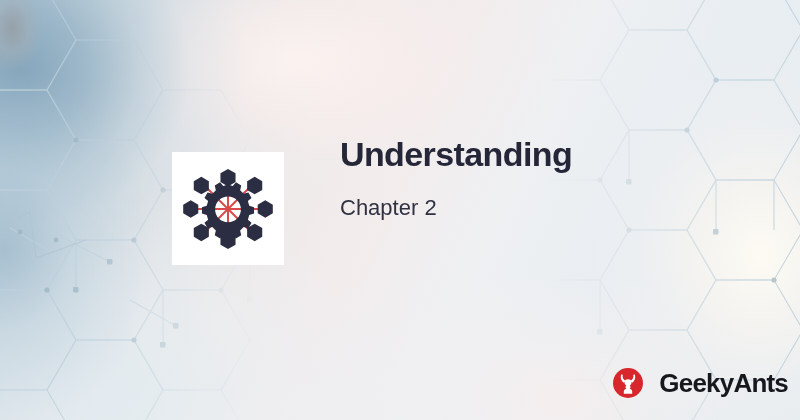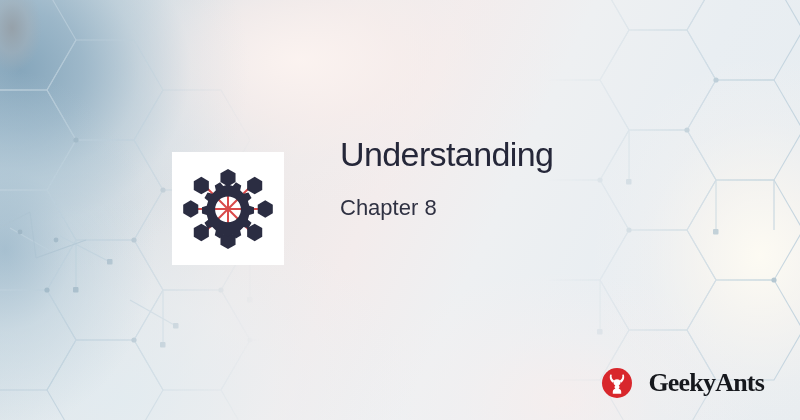--- a/index.html
+++ b/index.html
@@ -105,21 +105,21 @@
   .logo-card svg { display:block; }
 
   
   .text-block {
     position:absolute;
     left:340px; top:134px;
     width:420px;
   }
   .title {
     font-size:34px;
-    font-weight:normal;
+    font-weight:bold;
     line-height:1.18;
     letter-spacing:-0.6px;
     color:#252739;
   }
   .subtitle {
     margin-top:4px;
     font-size:24px;
     font-weight:bold;
     letter-spacing:-0.3px;
     color:#252739;
@@ -128,22 +128,22 @@
     margin-top:21px;
     font-size:22px;
     font-weight:400;
     letter-spacing:0px;
     color:#2f3142;
   }
 
   
   .brand {
     position:absolute;
-    right:36px; bottom:22px;
-    display:flex; align-items:center; gap:16px;font-family:Liberation Serif, serif;
+    right:12px; bottom:22px;
+    display:flex; align-items:center; gap:16px;
   }
   .brand-mark { display:block; }
   .brand-name {
     font-size:26px;
     font-weight:bold;
     letter-spacing:-0.8px;
     color:#16181d;
     line-height:1;
   }
 </style>
@@ -307,21 +307,21 @@
                  L27.8 32.2 L33.0 33.4 L36.8 29.6 L35.6 24.4 L41.4 21.0 L44.8 25.0 Z
                  M50 36.5 A14 14 0 1 0 50 64.5 A14 14 0 1 0 50 36.5 Z"></path>
       </g>
     </svg>
   </div>
 
   <div class="text-block">
     <div class="title">
       <div>Understanding</div>
     </div>
-    <div class="chapter">Chapter 8</div>
+    <div class="chapter">Chapter 2</div>
   </div>
 
   <div class="brand">
     <svg class="brand-mark" width="30" height="30" viewBox="0 0 40 40">
       <circle cx="20" cy="20" r="20" fill="#d8272c"></circle>
       <g fill="#ffffff">
 
         <path d="M13.0 9.0 C12.0 13.0 14.2 15.6 16.6 17.0 L14.6 19.6 C10.6 17.2 9.6 12.4 11.0 8.6 Z"></path>
         <path d="M27.0 9.0 C28.0 13.0 25.8 15.6 23.4 17.0 L25.4 19.6 C29.4 17.2 30.4 12.4 29.0 8.6 Z"></path>
 

